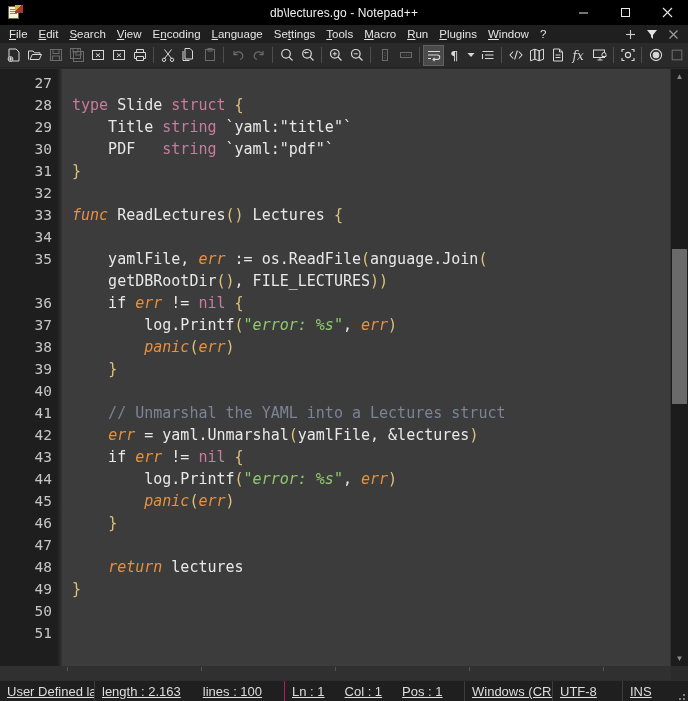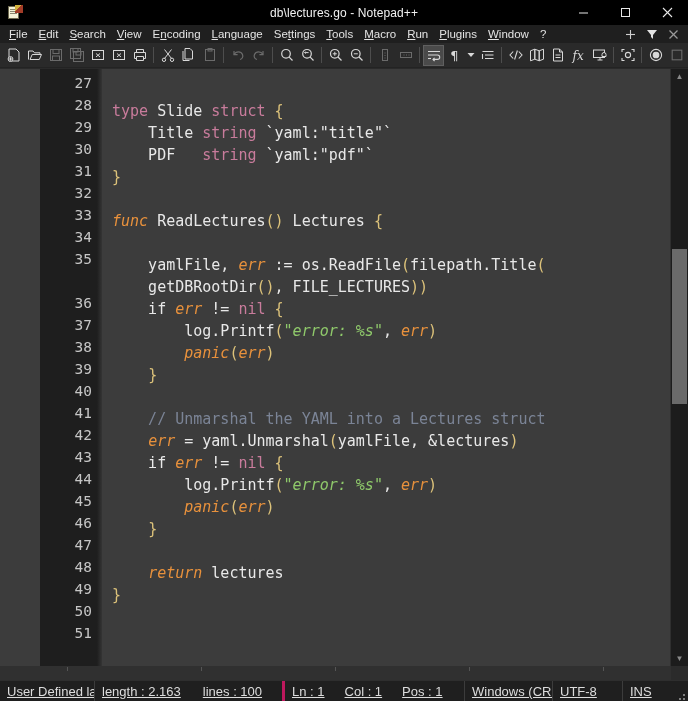--- a/index.html
+++ b/index.html
@@ -195,21 +195,20 @@
     overflow: hidden;
     border-top: 1px solid #2a2a2a;
   }
   .gutter {
     width: 62px;
     background: #1e1e1e;
     flex: 0 0 auto;
     padding-top: 3px;
     box-sizing: border-box;
     position: relative;
-    margin-left: 40px;
   }
   .gutter::after {
     content: "";
     position: absolute;
     right: 0; top: 0; bottom: 0;
     width: 5px;
     background: linear-gradient(to right, #1e1e1e, #343434);
   }
   .gnum {
     height: 22px;
@@ -218,21 +217,21 @@
     padding-right: 10px;
     color: #c6c6c6;
     font-family: "DejaVu Sans Mono", monospace;
     font-size: 14.5px;
     box-sizing: border-box;
   }
   .gnum.blank { color: transparent; }
 
   .code {
     flex: 1 1 auto;
-    padding-top: 9px;
+    padding-top: 3px;
     padding-left: 10px;
     font-family: "DejaVu Sans Mono", monospace;
     font-size: 15px;
     overflow: hidden;
     position: relative;
   }
   .cline {
     height: 22px;
     line-height: 22px;
     white-space: pre;
@@ -324,21 +323,21 @@
     height: 20px;
     display: flex;
     align-items: center;
     padding: 0 7px;
     white-space: nowrap;
     overflow: hidden;
     box-sizing: border-box;
     border-right: 1px solid #3c3c3c;
   }
   .sb-c1 { width: 95px; }
-  .sb-c2 { width: 190px; gap: 22px; border-right: 3px solid #be185d; }
+  .sb-c2 { width: 190px; gap: 22px; border-right: 1px solid #be185d; }
   .sb-c3 { width: 180px; gap: 20px; }
   .sb-c4 { width: 88px; }
   .sb-c5 { width: 70px; }
   .sb-c6 { width: 34px; border-right: none; }
   .sb-grip {
     margin-left: auto;
     width: 14px;
     height: 14px;
     position: relative;
     margin-right: 2px;
@@ -654,21 +653,21 @@
       </div>
     <div class="code" id="code">
         <div class="cline">&nbsp;</div>
         <div class="cline"><span class="t-kw">type</span><span class="t-plain"> </span><span class="t-plain">Slide</span><span class="t-plain"> </span><span class="t-kw">struct</span><span class="t-plain"> </span><span class="t-punct">{</span></div>
         <div class="cline"><span class="t-plain">    Title </span><span class="t-kw">string</span><span class="t-plain"> `yaml:"title"`</span></div>
         <div class="cline"><span class="t-plain">    PDF   </span><span class="t-kw">string</span><span class="t-plain"> `yaml:"pdf"`</span></div>
         <div class="cline"><span class="t-punct">}</span></div>
         <div class="cline">&nbsp;</div>
         <div class="cline"><span class="t-kw2">func</span><span class="t-plain"> ReadLectures</span><span class="t-punct">()</span><span class="t-plain"> Lectures </span><span class="t-punct">{</span></div>
         <div class="cline">&nbsp;</div>
-        <div class="cline"><span class="t-plain">    yamlFile, </span><span class="t-var">err</span><span class="t-plain"> := os.ReadFile</span><span class="t-punct">(</span><span class="t-plain">filepath.Title</span><span class="t-punct">(</span></div>
+        <div class="cline"><span class="t-plain">    yamlFile, </span><span class="t-var">err</span><span class="t-plain"> := os.ReadFile</span><span class="t-punct">(</span><span class="t-plain">anguage.Join</span><span class="t-punct">(</span></div>
         <div class="cline"><span class="t-plain">    getDBRootDir</span><span class="t-punct">()</span><span class="t-plain">, FILE_LECTURES</span><span class="t-punct">))</span></div>
         <div class="cline"><span class="t-plain">    if </span><span class="t-var">err</span><span class="t-plain"> != </span><span class="t-nil">nil</span><span class="t-plain"> </span><span class="t-punct">{</span></div>
         <div class="cline"><span class="t-plain">        log.Printf</span><span class="t-punct">(</span><span class="t-str">"error: %s"</span><span class="t-plain">, </span><span class="t-var">err</span><span class="t-punct">)</span></div>
         <div class="cline"><span class="t-plain">        </span><span class="t-var">panic</span><span class="t-punct">(</span><span class="t-var">err</span><span class="t-punct">)</span></div>
         <div class="cline"><span class="t-plain">    </span><span class="t-punct">}</span></div>
         <div class="cline">&nbsp;</div>
         <div class="cline"><span class="t-cmt">    // Unmarshal the YAML into a Lectures struct</span></div>
         <div class="cline"><span class="t-plain">    </span><span class="t-var">err</span><span class="t-plain"> = yaml.Unmarshal</span><span class="t-punct">(</span><span class="t-plain">yamlFile, &amp;lectures</span><span class="t-punct">)</span></div>
         <div class="cline"><span class="t-plain">    if </span><span class="t-var">err</span><span class="t-plain"> != </span><span class="t-nil">nil</span><span class="t-plain"> </span><span class="t-punct">{</span></div>
         <div class="cline"><span class="t-plain">        log.Printf</span><span class="t-punct">(</span><span class="t-str">"error: %s"</span><span class="t-plain">, </span><span class="t-var">err</span><span class="t-punct">)</span></div>

